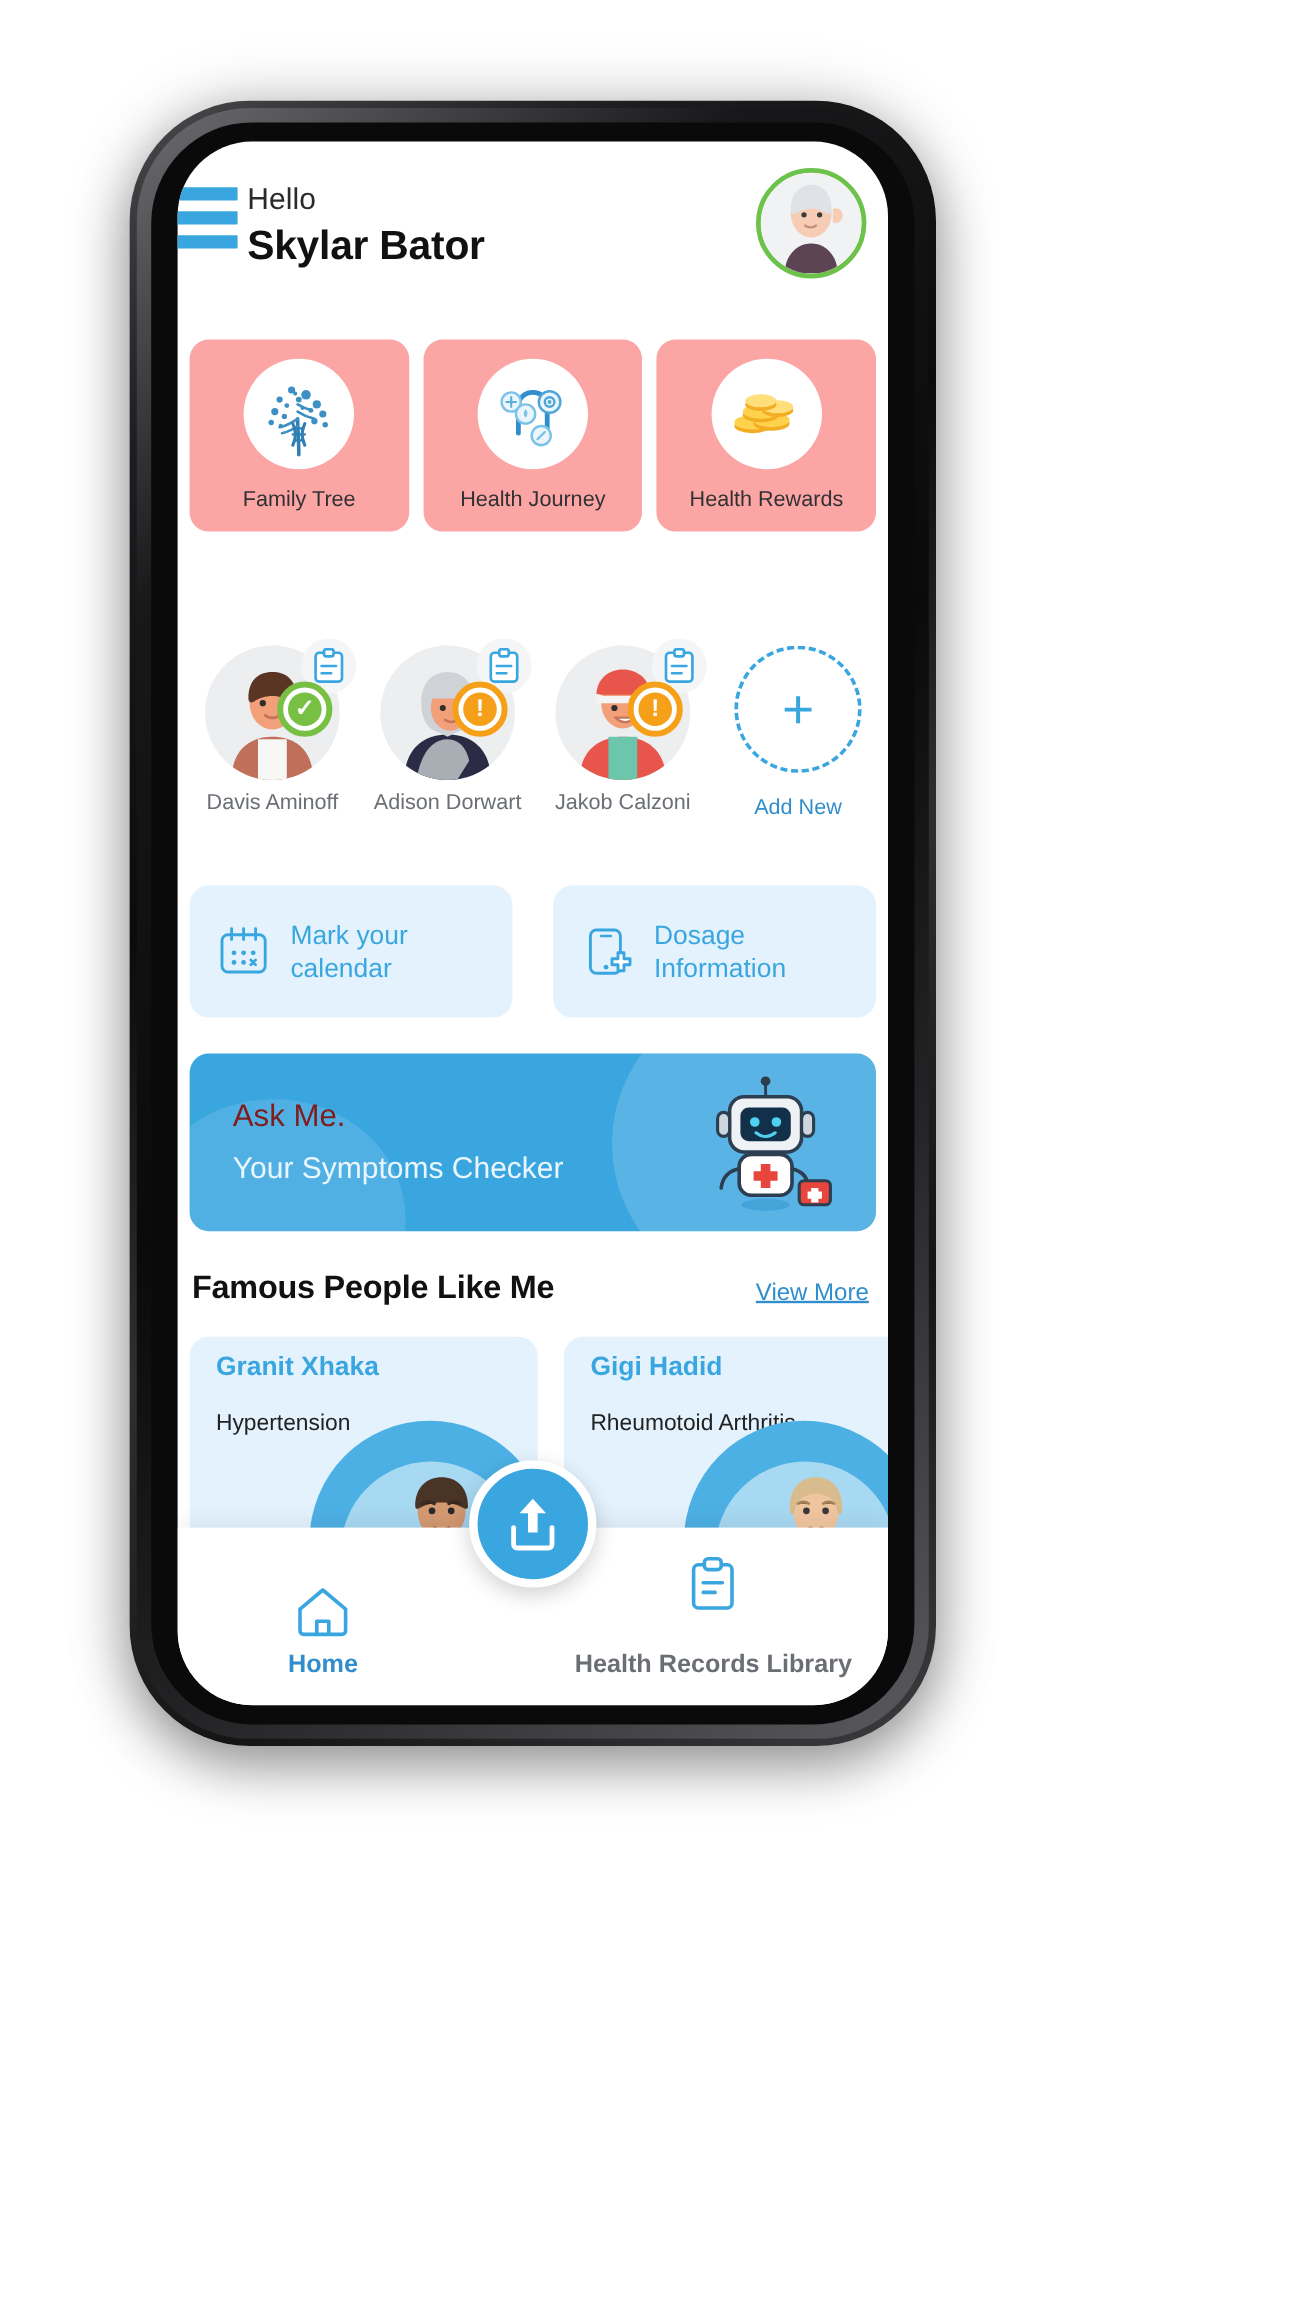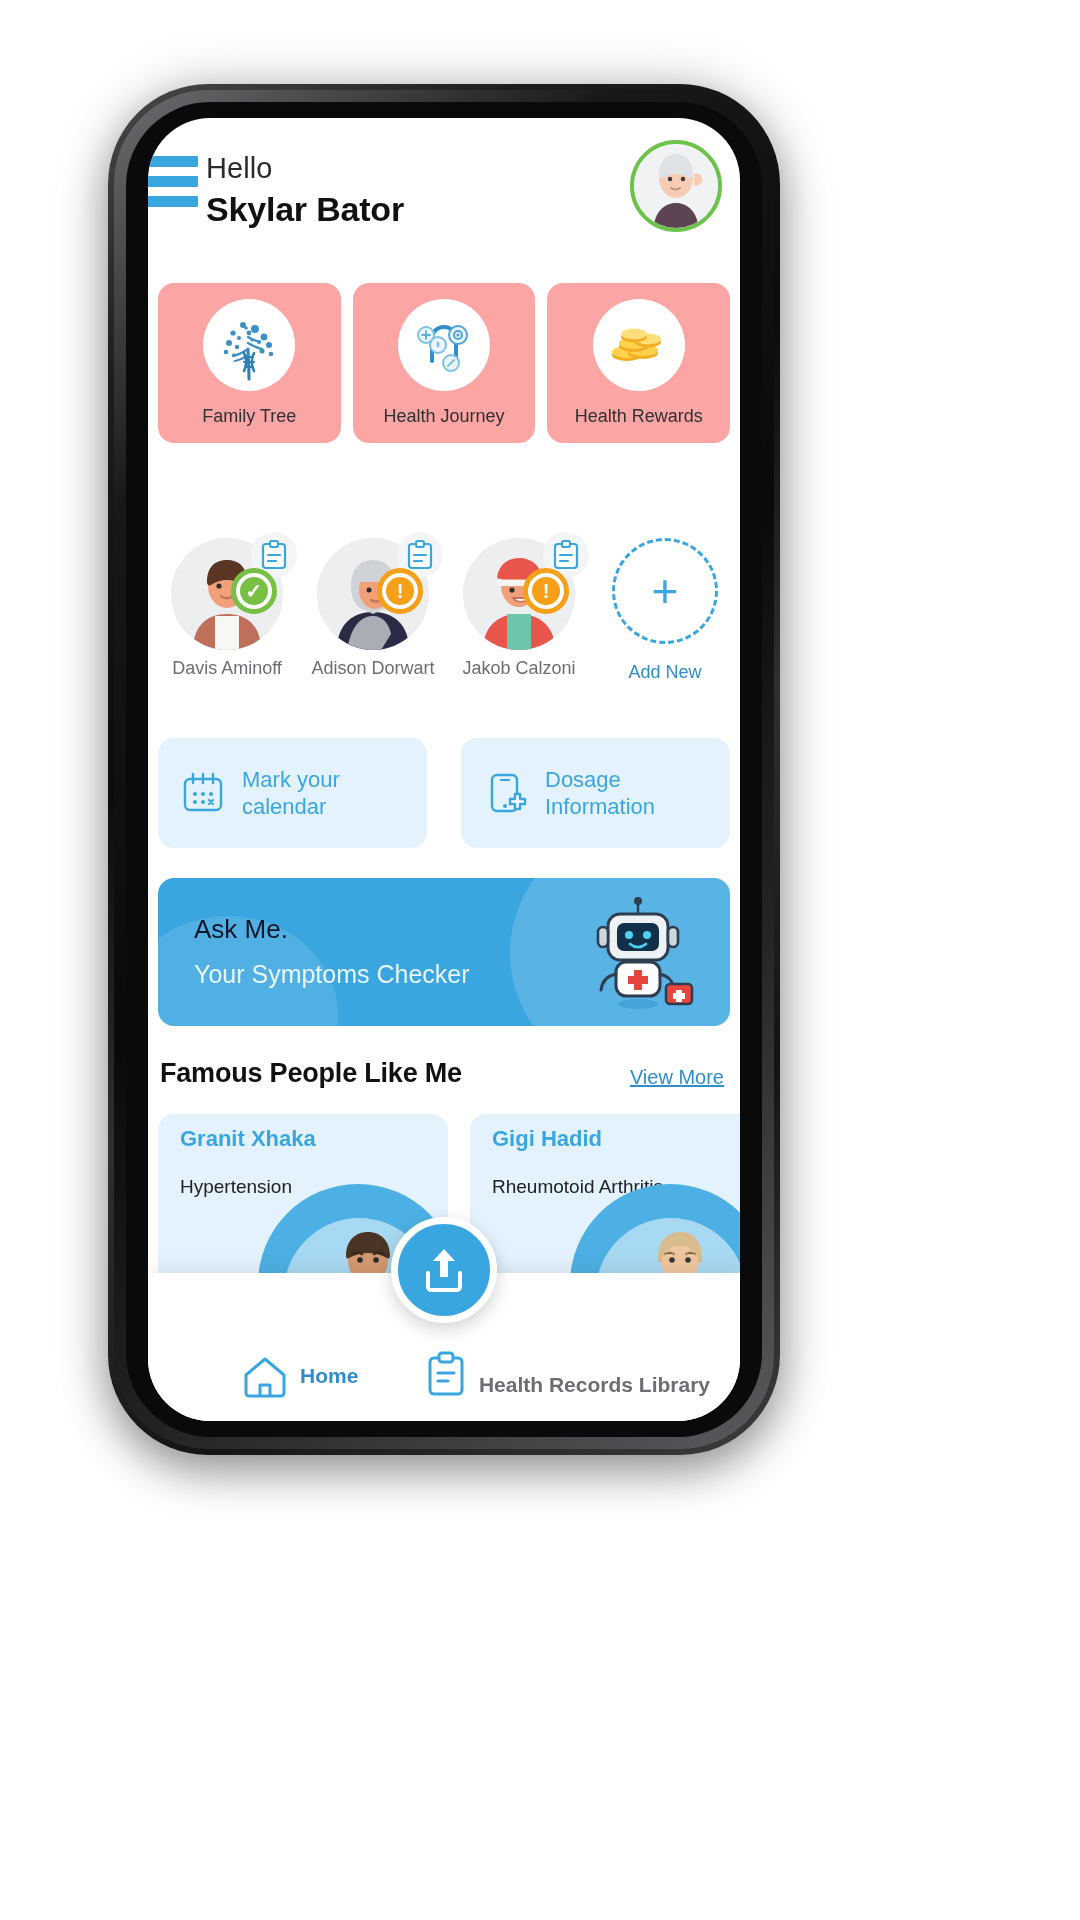--- a/index.html
+++ b/index.html
@@ -44,21 +44,21 @@
   }
   .hamburger{ position:absolute; left:-18px; top:38px; width:68px; }
   .hamburger i{
     display:block; height:11px; background:#3aa6e0; margin-bottom:9px; border-radius:1px;
   }
   .hamburger i:nth-child(1){ width:68px; }
   .hamburger i:nth-child(2){ width:68px; }
   .hamburger i:nth-child(3){ width:68px; }
 
   .greet{ position:absolute; left:58px; top:34px; }
-  .greet .hello{ font-size:29px; color:#2b2b2b; font-weight:400; letter-spacing:.1px; }
+  .greet .hello{ font-size:25px; color:#2b2b2b; font-weight:400; letter-spacing:.1px; }
   .greet .uname{ font-size:34px; color:#111; font-weight:700; margin-top:5px; letter-spacing:-.2px; }
 
   .avatar-ring{
     position:absolute; right:18px; top:22px; width:92px; height:92px; border-radius:50%;
     border:4px solid #6cc24a; background:#fff; overflow:hidden;
   }
   .avatar-ring svg{ display:block; }
 
   
   .quick-row{ position:absolute; left:10px; top:165px; width:572px; display:flex; gap:12px; }
@@ -131,21 +131,21 @@
     border-radius:16px; background:#3aa6e0; overflow:hidden;
   }
   .banner .blob1{
     position:absolute; right:-30px; top:-50px; width:250px; height:250px;
     border-radius:50%; background:rgba(255,255,255,.16);
   }
   .banner .blob2{
     position:absolute; left:-40px; bottom:-90px; width:220px; height:200px;
     border-radius:50%; background:rgba(255,255,255,.12);
   }
-  .banner .btitle{ position:absolute; left:36px; top:36px; font-size:26px; color:#0f172a; }
+  .banner .btitle{ position:absolute; left:36px; top:36px; font-size:26px; color:#7f1d1d; }
   .banner .bsub{ position:absolute; left:36px; top:82px; font-size:25px; color:#eaf6fd; }
   .banner .bot{ position:absolute; right:22px; top:8px; }
 
   
   .fp-head{ position:absolute; left:12px; top:940px; }
   .viewmore{
     position:absolute; right:16px; top:948px; font-size:20px; color:#2f8ecb;
     text-decoration:underline;
   }
   .fp-row{ position:absolute; left:10px; top:996px; width:600px; display:flex; gap:22px; }
@@ -164,21 +164,21 @@
     border-radius:50%; background:#a8d9f2;
   }
   .fp .face{ position:absolute; right:20px; bottom:-2px; }
 
   
   .navbar{
     position:absolute; left:0; bottom:0; width:100%; height:148px; background:#fff;
     box-shadow:0 -5px 18px rgba(0,0,0,.07);
   }
   .nav-item{
-    position:absolute; bottom:22px; display:flex; 
+    position:absolute; bottom:22px; display:flex; flex-direction:column;
     align-items:center; gap:10px;
   }
   .nav-home{ left:92px; }
   .nav-lib{ right:30px; }
   .nav-item .nlabel{ font-size:21px; font-weight:700; color:#2f8ecb; }
   .nav-item.muted .nlabel{ color:#6b6f74; font-weight:700;margin-top:20px; }
 
   .fab{
     position:absolute; left:50%; transform:translateX(-50%);
     bottom:98px; width:106px; height:106px; border-radius:50%;

